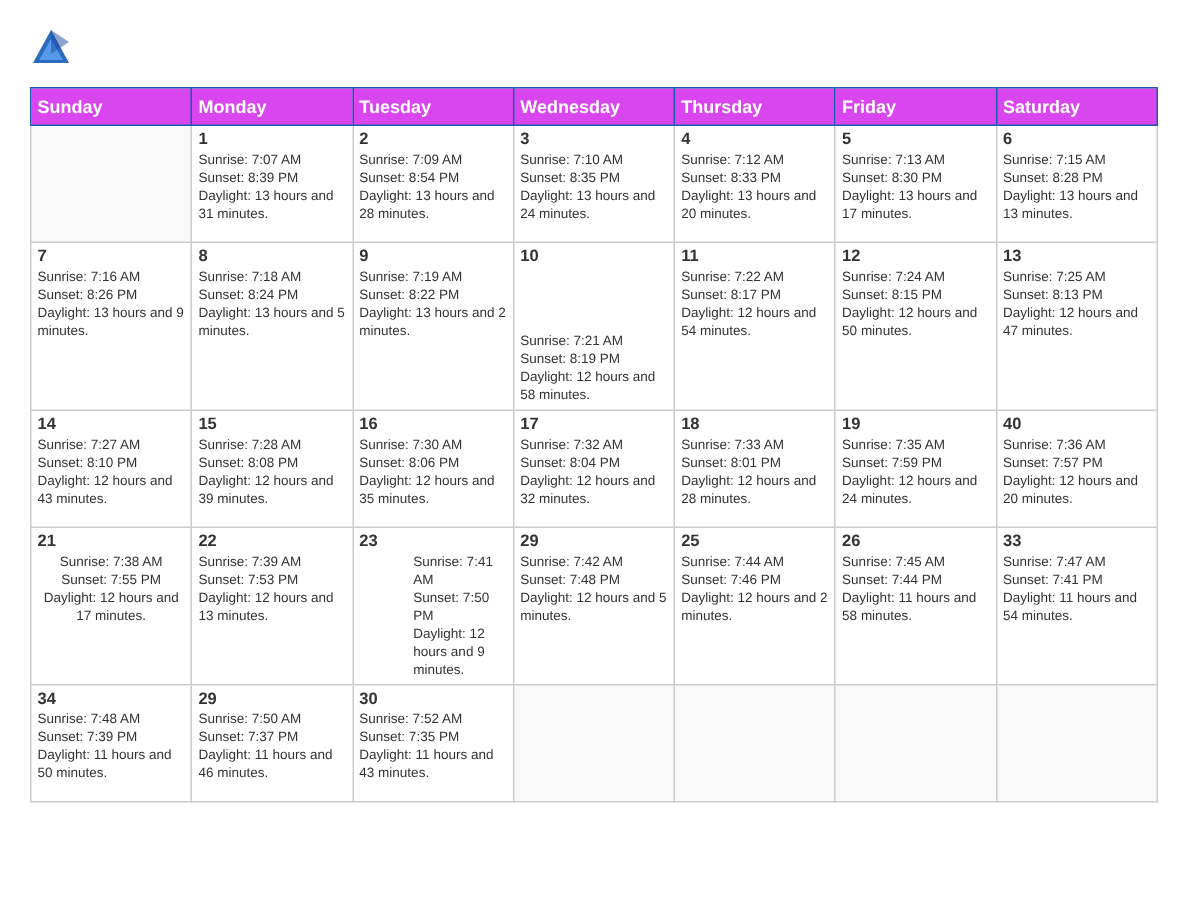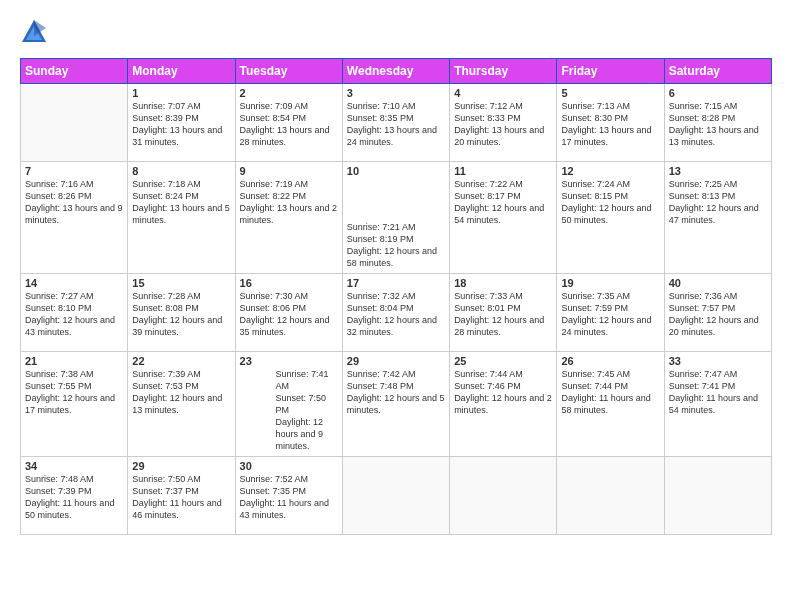--- a/index.html
+++ b/index.html
@@ -257,21 +257,21 @@
           <td>
             <span class="day-number">40</span>
             <div class="day-info" style="white-space: pre-line;">Sunrise: 7:36 AM
 Sunset: 7:57 PM
 Daylight: 12 hours and 20 minutes.</div>
           </td>
         </tr>
         <tr>
           <td>
             <span class="day-number">21</span>
-            <div class="day-info" style="white-space: pre-line;">Sunrise: 7:38 AM
+            <div class="day-info" style="white-space: pre-line; text-align: center;">Sunrise: 7:38 AM
 Sunset: 7:55 PM
 Daylight: 12 hours and 17 minutes.</div>
           </td>
           <td>
             <span class="day-number">22</span>
             <div class="day-info" style="white-space: pre-line;">Sunrise: 7:39 AM
 Sunset: 7:53 PM
 Daylight: 12 hours and 13 minutes.</div>
           </td>
           <td>

